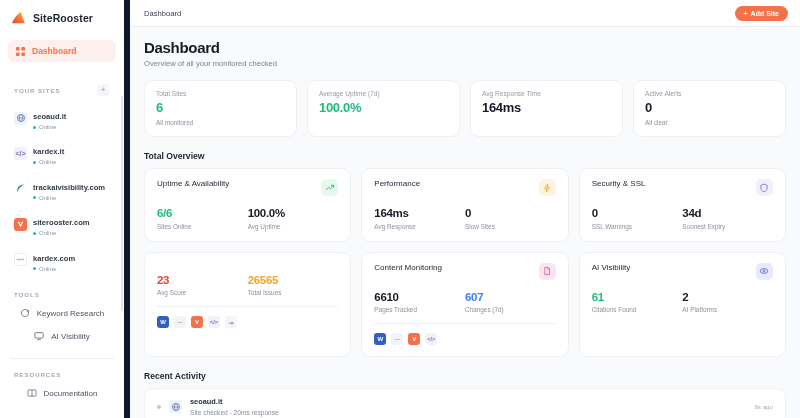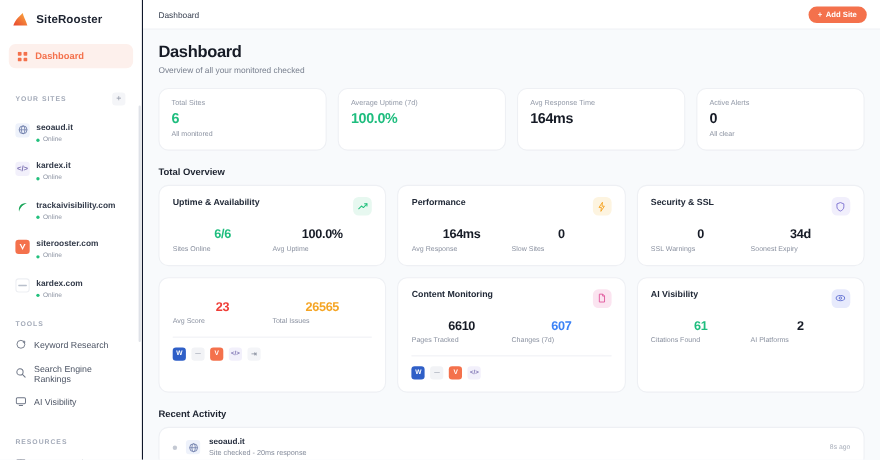--- a/index.html
+++ b/index.html
@@ -9,21 +9,21 @@
     background: #f8fafc;
     overflow: hidden;
     -webkit-font-smoothing: antialiased;
   }
   .app { display: flex; width: 800px; height: 418px; }
 
   
   .sidebar {
     width: 130px; height: 418px;
     background: #ffffff;
-    border-right: 1px solid #0f172a;
+    border-right: 6px solid #0f172a;
     display: flex; flex-direction: column;
     flex: 0 0 130px;
     position: relative;
     overflow: hidden;
   }
   .brand {
     display: flex; align-items: center; gap: 6px;
     padding: 9px 10px 10px 10px;
   }
   .brand-logo { width: 17px; height: 17px; flex: 0 0 17px; }
@@ -61,21 +61,21 @@
   .site-text { min-width: 0; }
   .site-name {
     font-size: 7.6px; font-weight: bold; color: #333b4a;
     white-space: nowrap; overflow: hidden; text-overflow: ellipsis;
     line-height: 1.25;
   }
   .site-status { font-size: 6px; color: #8d94a3; display: flex; align-items: center; gap: 3px; line-height:1.4;}
   .dot-green { width: 3px; height: 3px; border-radius: 50%; background: #22c07d; flex:0 0 3px;}
 
   .tool-list { padding: 0 8px; display:flex; flex-direction:column; gap:1px;}
-  .tool-item { display: flex; align-items: center; gap: 7px; padding: 5px 6px; border-radius: 6px; font-size: 8px; color: #4c5464;}
+  .tool-item { display: flex; align-items: center; gap: 7px; padding: 5px 6px; border-radius: 6px; font-size: 8px; color: #4c5464; justify-content: center;}
   .divider { height:1px; background:#eceef2; margin: 10px 10px 0 10px;}
   .sb-scroll {
     position: absolute; right: 1px; top: 96px; width: 2px; height: 215px;
     background: #dfe2e8; border-radius: 2px;
   }
 
   
   .main { flex: 1 1 auto; display: flex; flex-direction: column; height: 418px; overflow: hidden; }
   .topbar {
     height: 27px; flex: 0 0 27px; background: #fff;
@@ -105,28 +105,28 @@
   .stat-note { font-size: 6.4px; color: #8a91a0; margin-top: 4px; }
 
   .section-title { font-size: 8.6px; font-weight: bold; color: #1d2330; margin: 14px 0 7px 0; }
 
   .hcard-row { display: flex; gap: 10px; }
   .hcard {
     flex: 1 1 0; background: #fff; border: 1px solid #eef0f4; border-radius: 9px;
     padding: 10px 12px 11px 12px;
   }
   .hcard-head { display:flex; align-items: flex-start; justify-content: space-between; }
-  .hcard-title { font-size: 8px; font-weight: bold; color: #222a38; }
+  .hcard-title { font-size: 8px; font-weight: normal; color: #222a38; }
   .hbadge {
     width: 17px; height: 17px; border-radius: 5px;
     display: flex; align-items: center; justify-content: center; flex: 0 0 17px;
   }
   .metrics { display: flex; margin-top: 11px; }
   .metric { flex: 1 1 0; }
-  .metric-val { font-size: 11.5px; font-weight: bold; letter-spacing: -.3px; line-height: 1.1; text-align: center;}
+  .metric-val { font-size: 11.5px; font-weight: bold; letter-spacing: -.3px; line-height: 1.1;}
   .metric-lab { font-size: 6.4px; color: #8a91a0; margin-top: 3px; }
   .chip-row {
     display: flex; gap: 5px; margin-top: 10px; padding-top: 9px;
     border-top: 1px solid #f0f1f5;
   }
   .chip {
     width: 12px; height: 12px; border-radius: 3px;
     display: flex; align-items: center; justify-content: center;
     font-size: 6px; font-weight: bold; overflow: hidden;
   }
@@ -271,29 +271,20 @@
     </div>
     <div class="tool-list">
       <div class="tool-item">
         <span class="nic">
           <svg viewBox="0 0 12 12" width="10" height="10">
               <circle cx="6" cy="6" r="4.3" fill="none" stroke="#6e7686" stroke-width="1"></circle>
               <path d="M9.5 1.5 l.6 1.4 1.4.6 -1.4.6 -.6 1.4 -.6 -1.4 -1.4 -.6 1.4 -.6z" fill="#6e7686"></path>
             </svg>
         </span>
         <span>Keyword Research</span>
-      </div>
-      <div class="tool-item">
-        <span class="nic">
-          <svg viewBox="0 0 12 12" width="10" height="10">
-              <circle cx="5" cy="5" r="3.4" fill="none" stroke="#6e7686" stroke-width="1.1"></circle>
-              <line x1="7.6" y1="7.6" x2="10.6" y2="10.6" stroke="#6e7686" stroke-width="1.1" stroke-linecap="round"></line>
-            </svg>
-        </span>
-        <span>Search Engine Rankings</span>
       </div>
       <div class="tool-item">
         <span class="nic">
           <svg viewBox="0 0 12 12" width="10" height="10">
               <rect x="1" y="2" width="10" height="6.4" rx="1.2" fill="none" stroke="#6e7686" stroke-width="1.1"></rect>
               <line x1="4.2" y1="10.4" x2="7.8" y2="10.4" stroke="#6e7686" stroke-width="1.1" stroke-linecap="round"></line>
             </svg>
         </span>
         <span>AI Visibility</span>
       </div>

